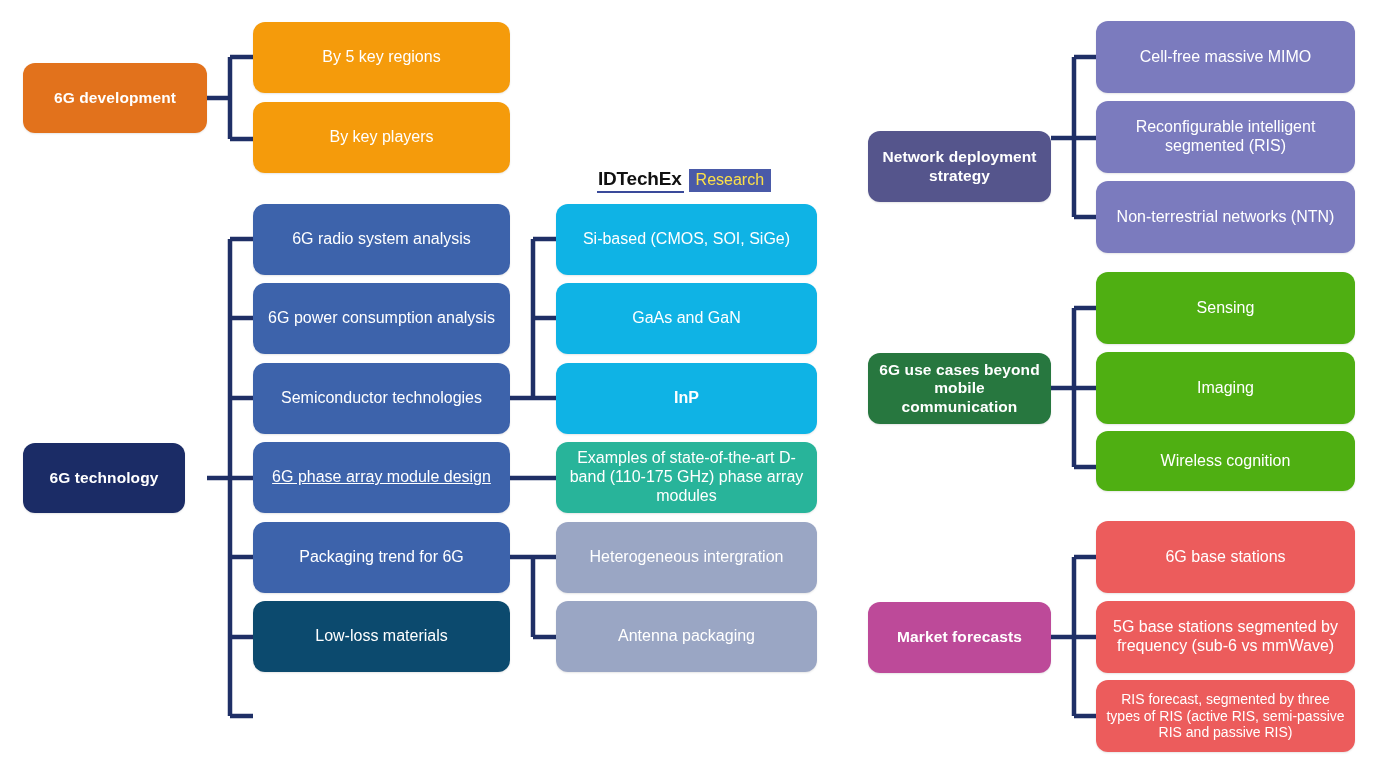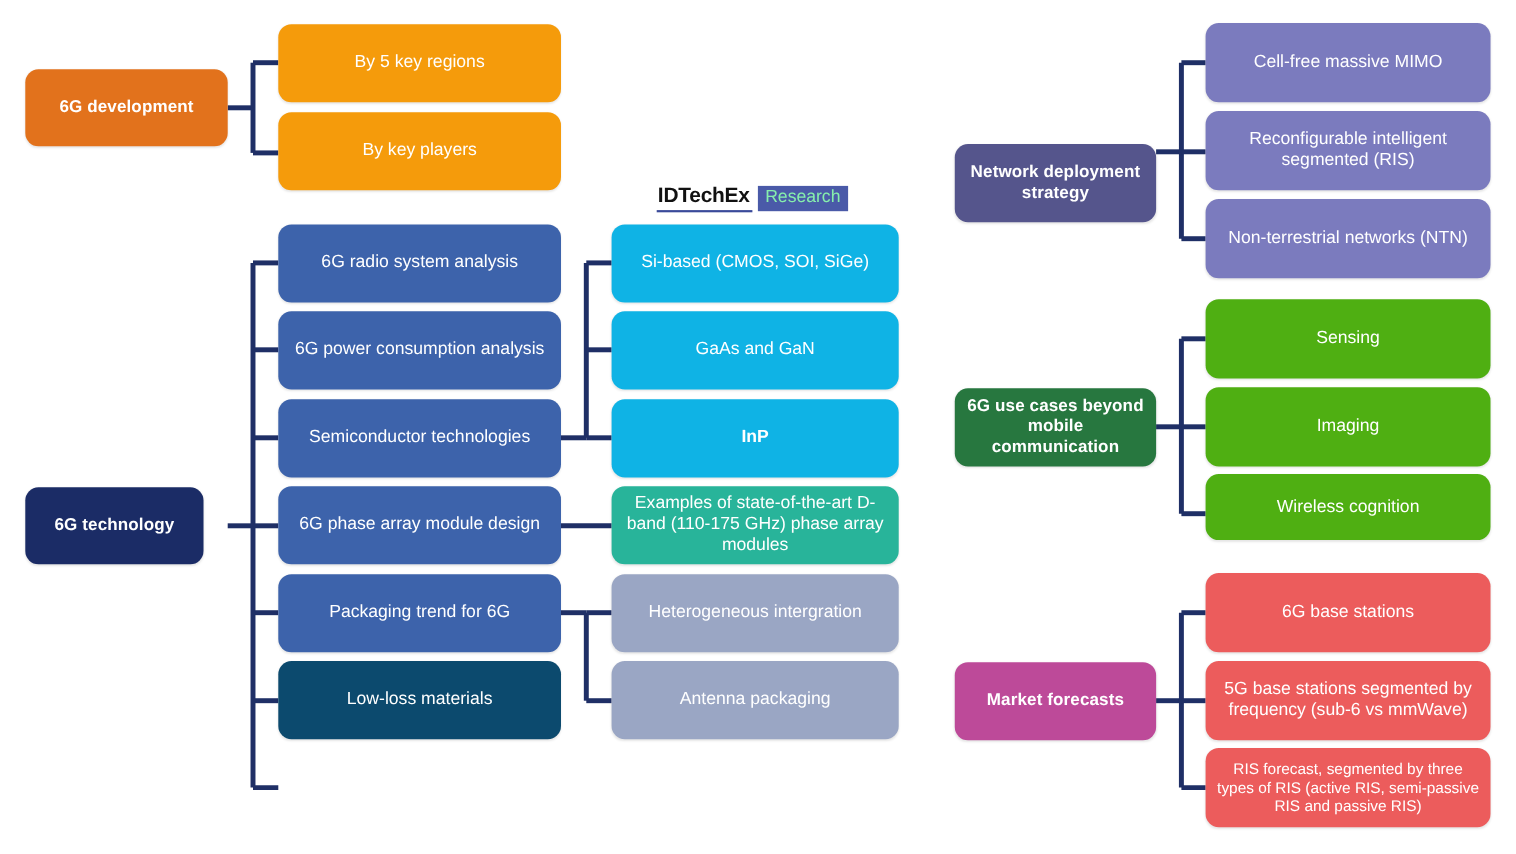--- a/index.html
+++ b/index.html
@@ -59,21 +59,21 @@
     font-family: "Liberation Sans", sans-serif;
     font-weight: bold;
     font-size: 19px;
     color: #111111;
     border-bottom: 2.5px solid #3a4a9a;
     padding: 0 2px 1px 1px;
     letter-spacing: -0.2px;
   }
   #logo .research {
     background: #4a5aa8;
-    color: #86efac;
+    color: #fde047;
     font-size: 16px;
     padding: 2px 7px 3px 7px;
     margin-left: 5px;
   }
 </style>
 </head>
 <body>
 
 <div id="canvas">
 
@@ -154,21 +154,21 @@
   </div>
 
   <div class="node leaf" style="left:253px; top:283px; width:257px; height:71px; background:#3D63AB;">
     <span>6G power consumption analysis</span>
   </div>
 
   <div class="node leaf" style="left:253px; top:363px; width:257px; height:71px; background:#3D63AB;">
     <span>Semiconductor technologies</span>
   </div>
 
-  <div class="node leaf" style="left:253px; top:442px; width:257px; height:71px; background:#3D63AB;">
+  <div class="node leaf" style="left:253px; top:442px; width:257px; height:71px; background:#3D63AB;text-decoration:underline;">
     <span>6G phase array module design</span>
   </div>
 
   <div class="node leaf" style="left:253px; top:522px; width:257px; height:71px; background:#3D63AB;">
     <span>Packaging trend for 6G</span>
   </div>
 
   <div class="node leaf" style="left:253px; top:601px; width:257px; height:71px; background:#0c4a6e;">
     <span>Low-loss materials</span>
   </div>

